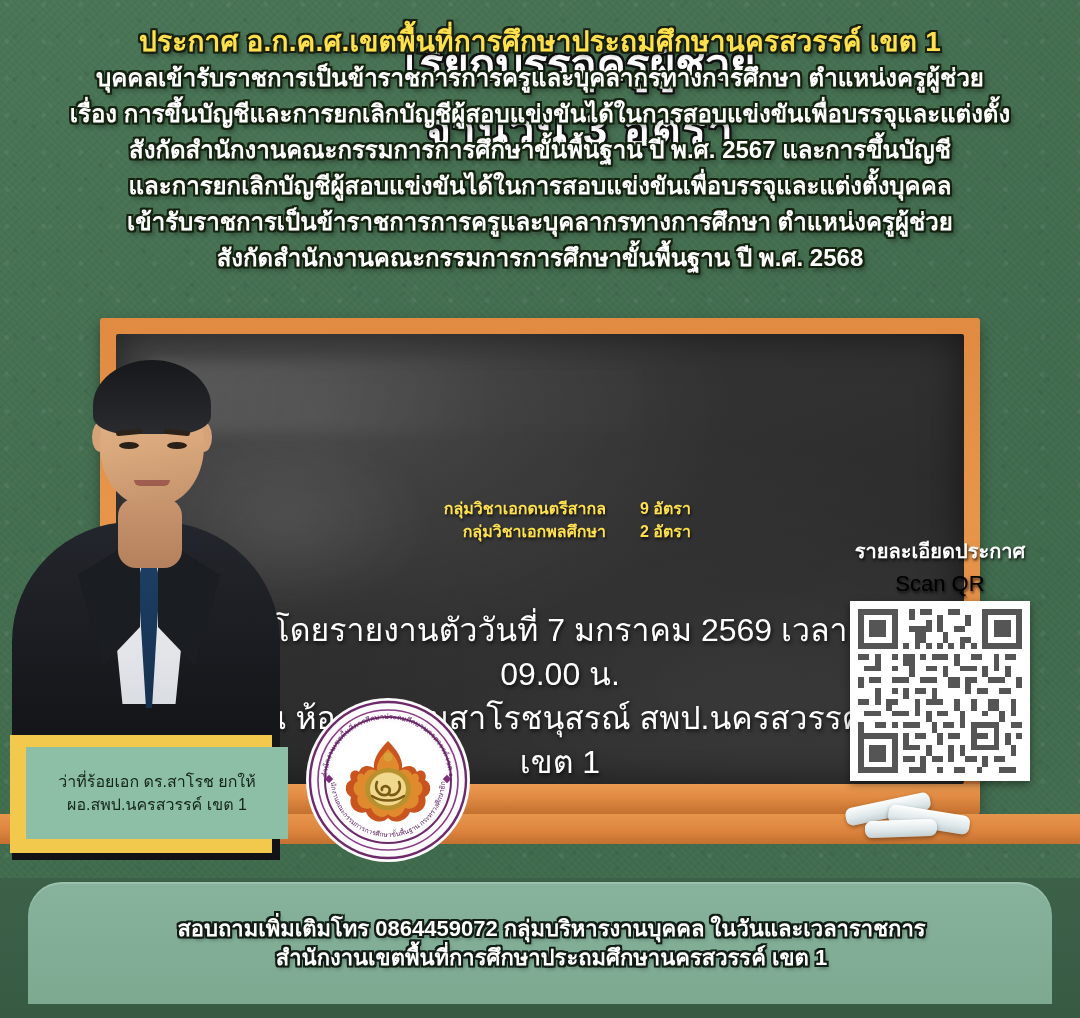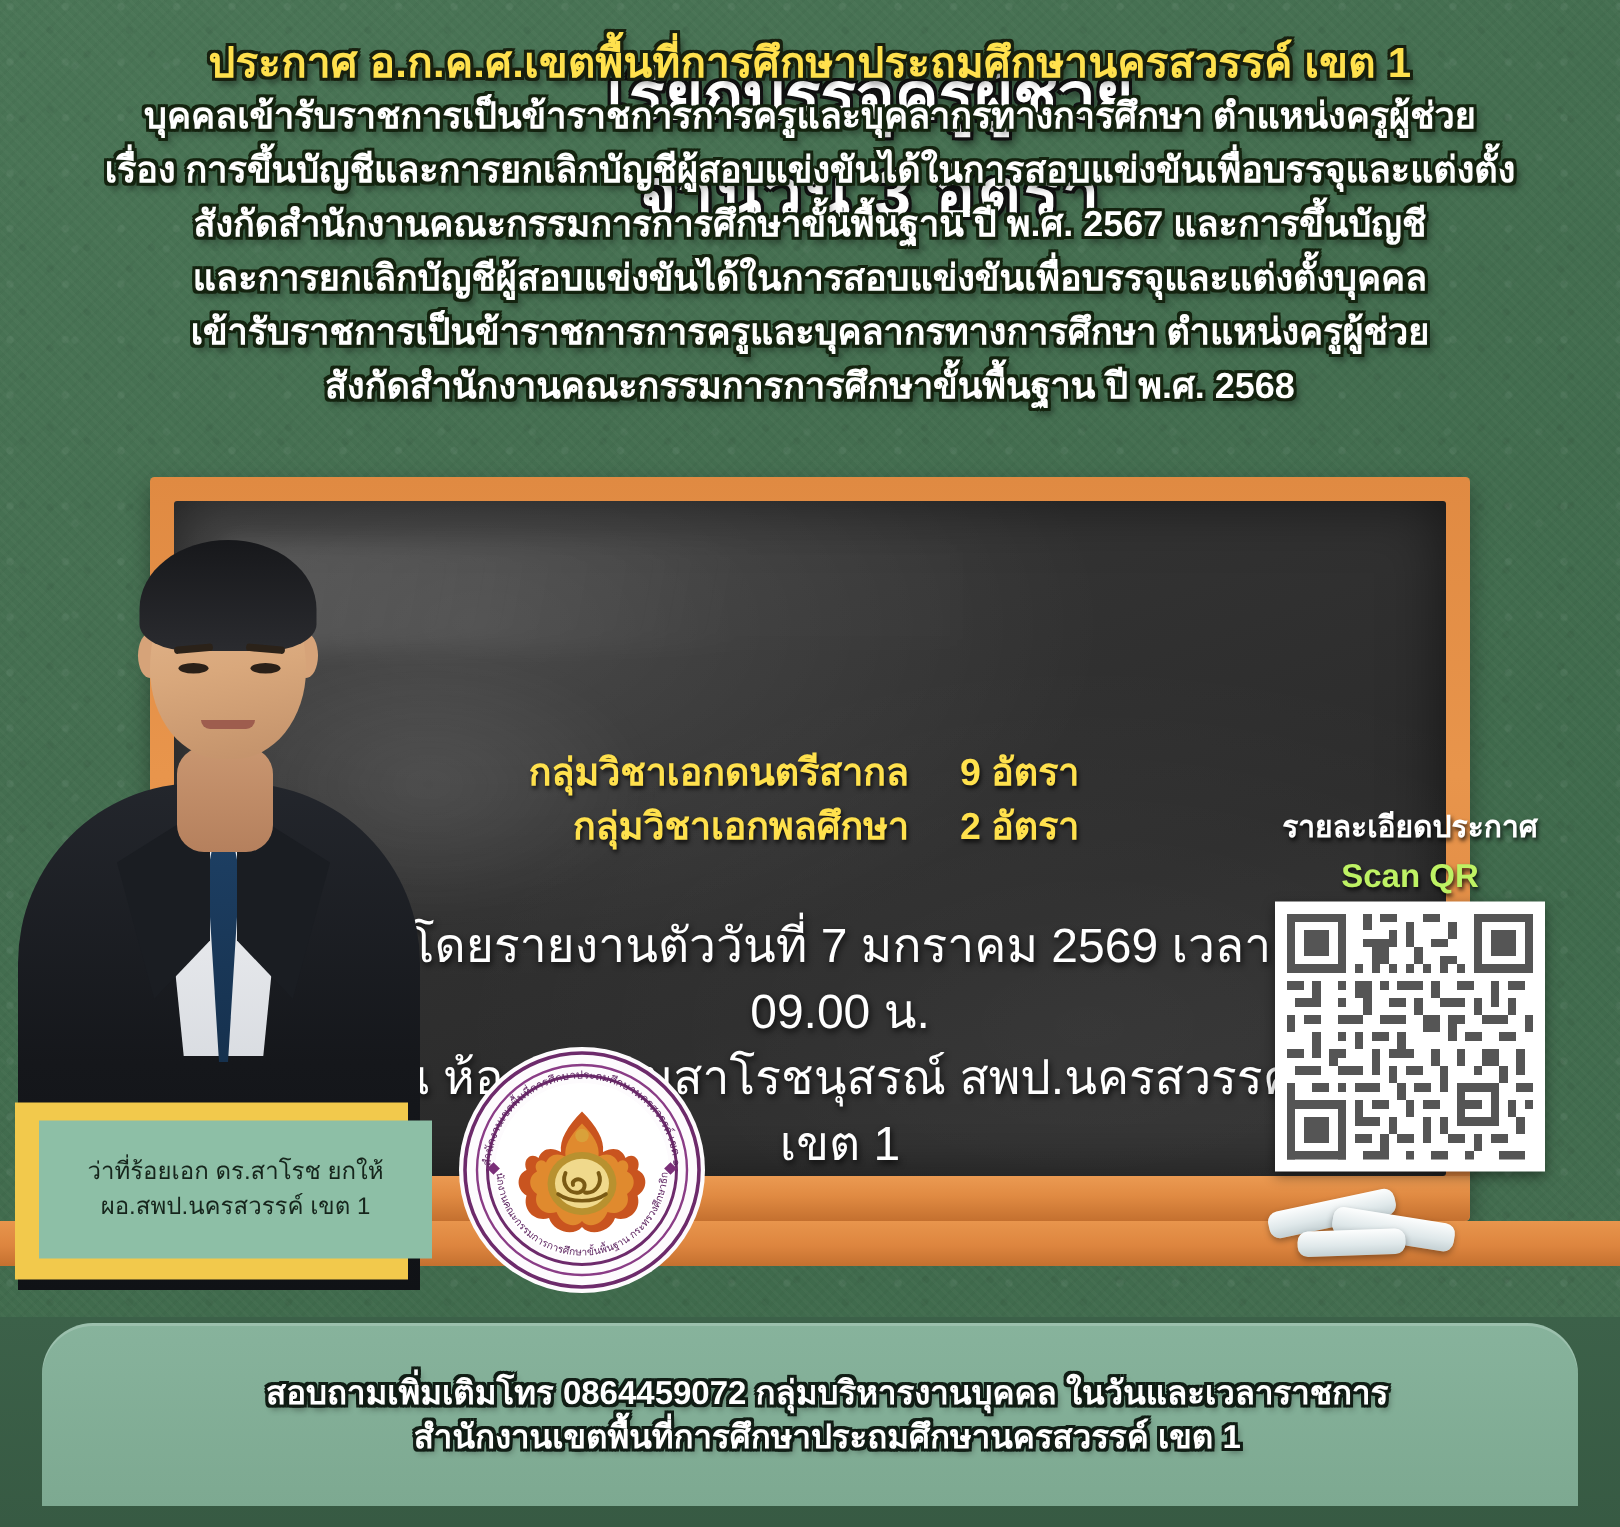--- a/index.html
+++ b/index.html
@@ -109,21 +109,21 @@
   }
   .bm-line1{font-size:44px;}
   .bm-line2{font-size:44px;margin-top:14px;letter-spacing:2px;}
 
   .subjects{
     position:absolute;left:300px;top:497px;width:520px;
     z-index:4;
   }
   .subj-row{
     display:flex;justify-content:center;align-items:baseline;
-    color:#ffe14d;font-size:25px;font-weight:600;
+    color:#ffe14d;font-size:16px;font-weight:600;
     line-height:1.45;
     text-shadow:1px 2px 3px rgba(0,0,0,.75);
   }
   .subj-name{width:300px;text-align:right;padding-right:34px;}
   .subj-count{width:140px;text-align:left;}
 
   .meeting{
     position:absolute;left:250px;top:608px;width:620px;
     text-align:center;z-index:4;
     color:#fff;font-size:32px;line-height:1.38;
@@ -133,21 +133,21 @@
   
   .qr-panel{
     position:absolute;left:838px;top:535px;width:204px;z-index:7;
     text-align:center;
   }
   .qr-title{
     color:#fff;font-size:20px;font-weight:bold;margin:0 0 4px;
     text-shadow:1px 2px 3px rgba(0,0,0,.8);
   }
   .qr-sub{
-    color:#bef264;font-size:22px;font-weight:bold;margin:0 0 4px;
+    color:#000000;font-size:22px;font-weight:normal;margin:0 0 4px;
     text-shadow:1px 2px 3px rgba(0,0,0,.8);
   }
   .qr-box{
     width:180px;height:180px;margin:0 auto;background:#fff;
     padding:8px;box-shadow:0 3px 8px rgba(0,0,0,.45);
   }
   .qr-box svg{display:block;width:100%;height:100%;}
 
   
   .chalk{position:absolute;background:linear-gradient(180deg,#fdfefe,#dfe8ea 60%,#c4d0d3);border-radius:7px;box-shadow:0 2px 4px rgba(0,0,0,.35);z-index:5;}

